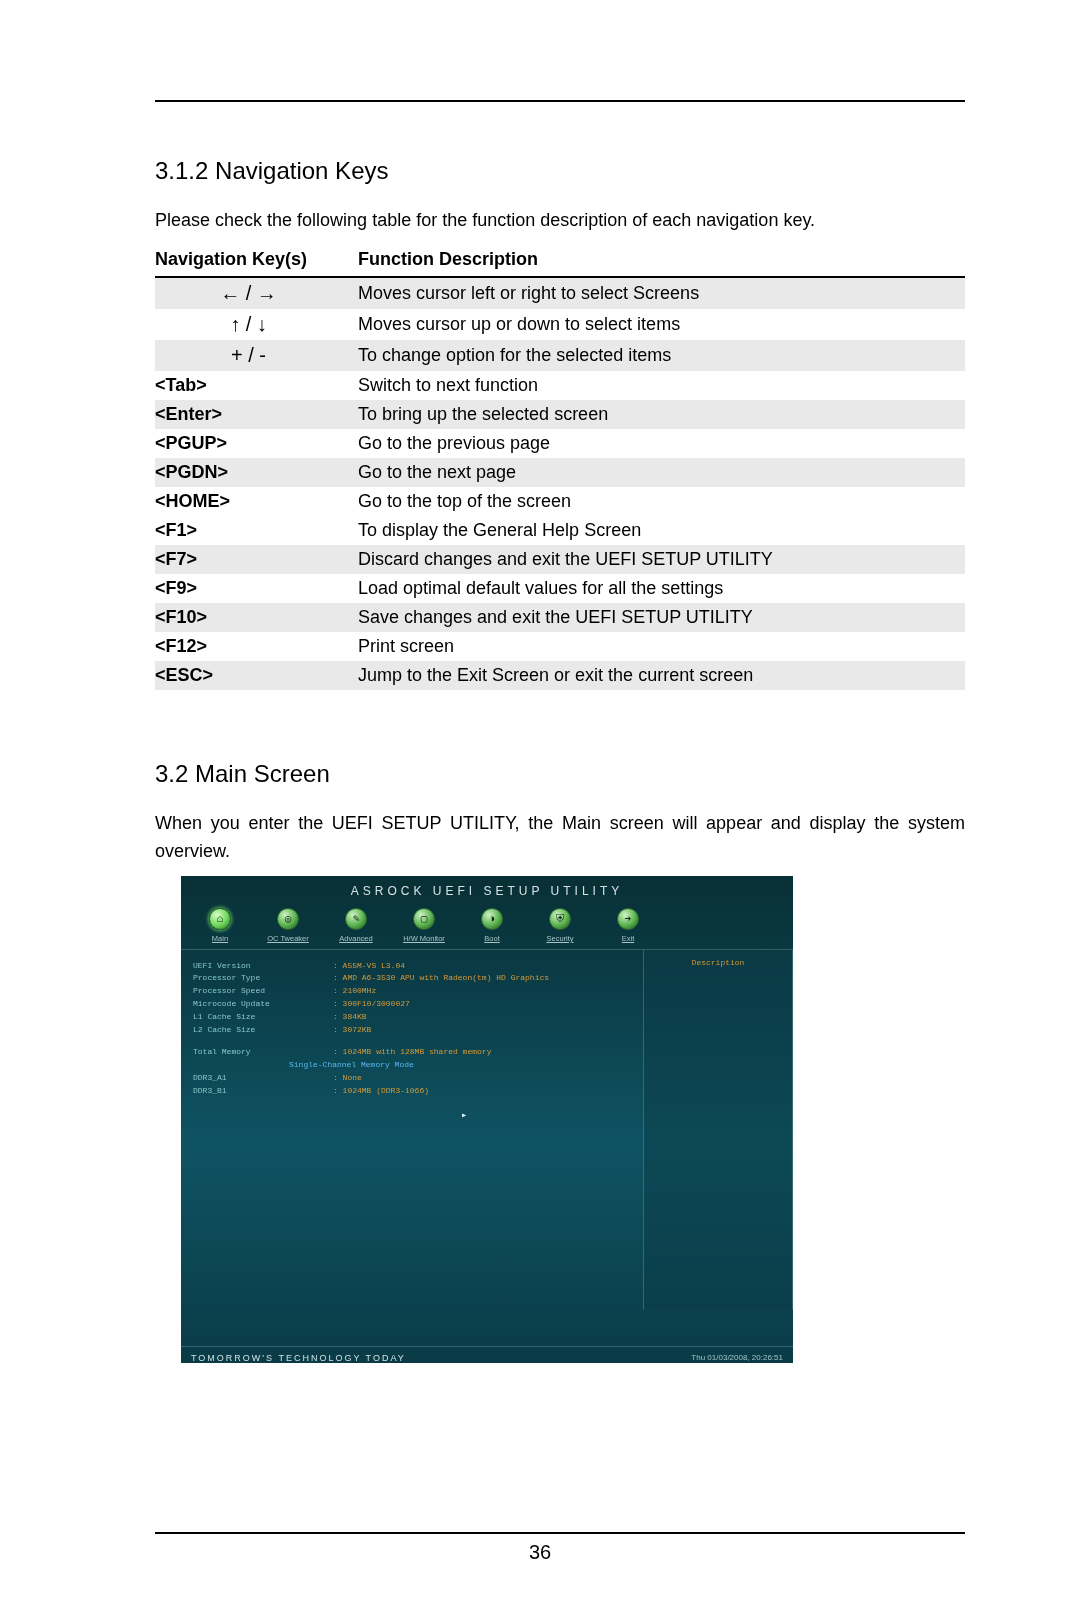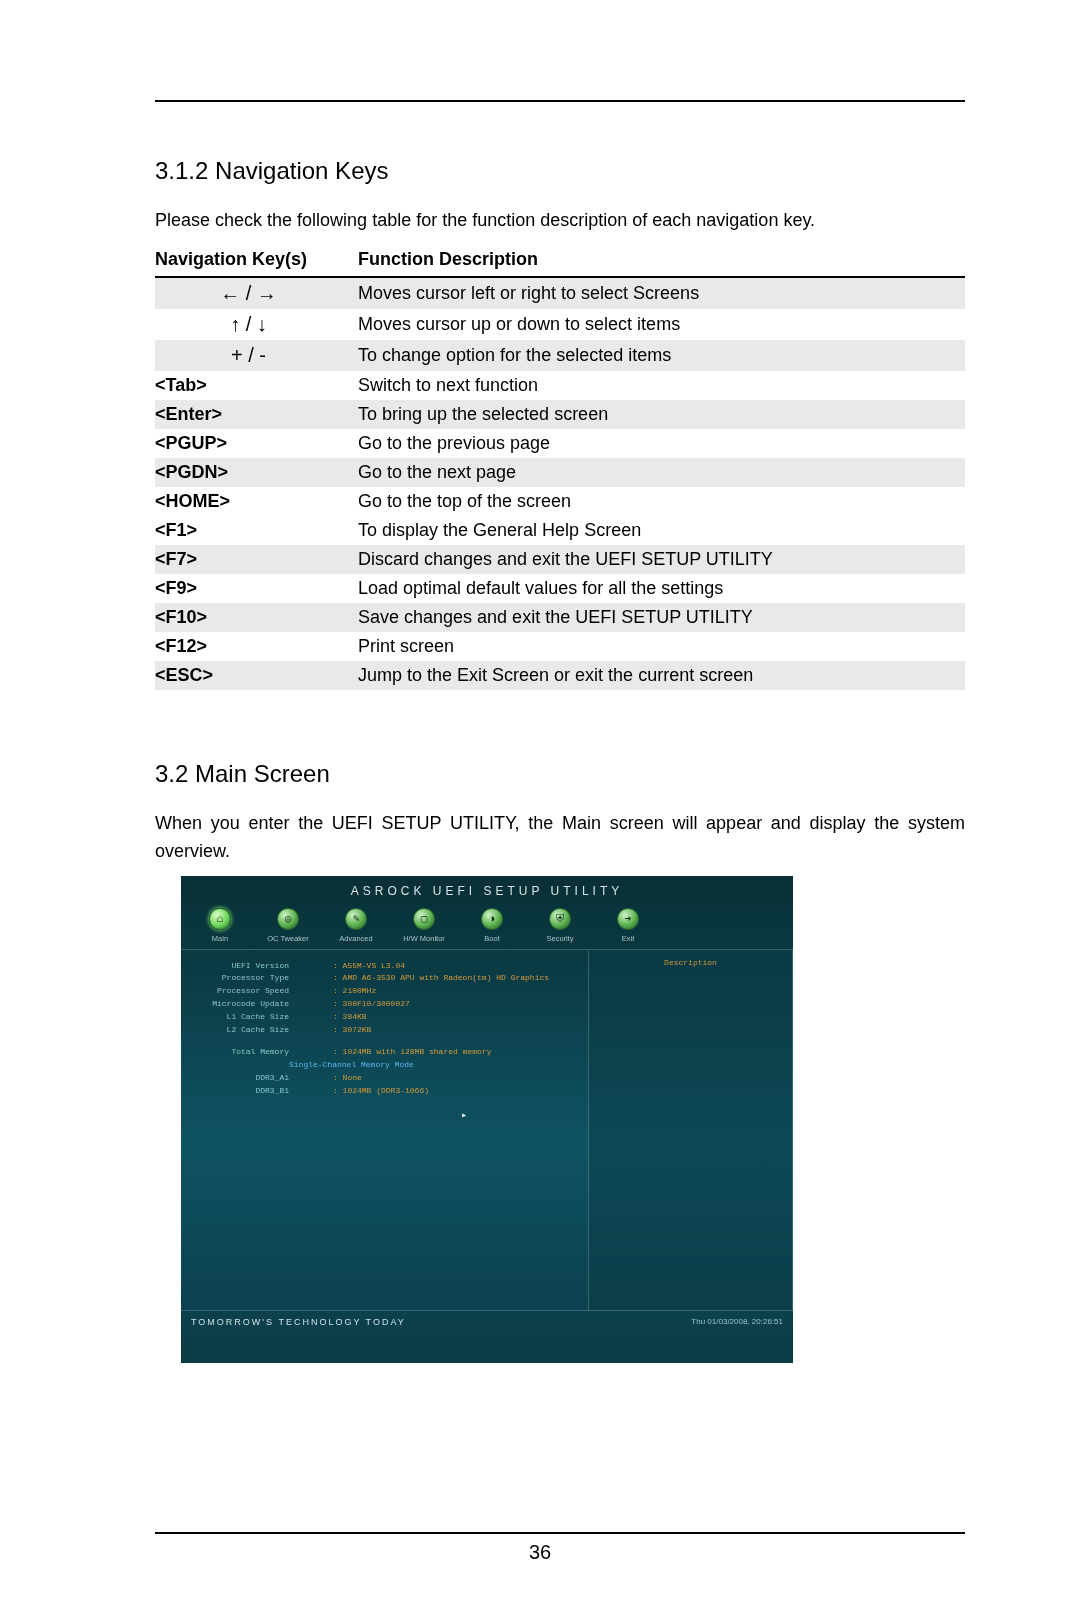--- a/index.html
+++ b/index.html
@@ -84,44 +84,45 @@
     background: radial-gradient(circle at 35% 30%, #cef2c4 0%, #59b24e 55%, #1c4b1d 100%);
     border: 1px solid #2c6e2c;
     margin-bottom: 4px;
     display:flex;align-items:center;justify-content:center;
     font-size:11px;color:#0a280a;
   }
   .uefi-tab.active .ic {
     background: radial-gradient(circle at 35% 30%, #d8ffc6 0%, #6ed65a 55%, #236c22 100%);
     box-shadow: 0 0 4px #8bff6f;
   }
-  .uefi-tab .lbl { font-size: 7.5px; color:#a7c4c5; font-family: Arial, sans-serif; }
+  .uefi-tab .lbl { font-size: 7.5px; color:#a7c4c5; font-family: Arial, sans-serif; text-decoration: underline; }
   .uefi-body { display:flex; height: 360px; }
   .uefi-left {
     flex: 1; padding: 10px 12px;
-    font-size: 8px; color:#aee0e2; line-height: 1.6; text-align: right;
+    font-size: 8px; color:#aee0e2; line-height: 1.6;
   }
   .uefi-left .row { display:flex; }
   .uefi-left .k { width: 96px; color:#88c7c9; }
   .uefi-left .v { color:#d59a3a;margin-left:44px; }
   .uefi-left .blue { color:#59b7f0; }
   .uefi-right {
-    width: 205px;
+    width: 150px;
     border-left: 1px solid rgba(180,220,220,.25);
     border-right: 1px solid rgba(180,220,220,.25);
     padding: 8px;
     background: rgba(10,60,70,.45);
   }
   .uefi-right .hd { color:#d59a3a; text-align:center; font-size:8px; }
   .uefi-footer {
     position: relative;
     border-top: 1px solid rgba(180,220,220,.25);
     display:flex; justify-content:space-between; align-items:center;
     padding: 6px 10px;
     font-family: Arial, sans-serif;
+    margin-top: 36px;
   }
   .uefi-footer .ft1 { font-size:9px; letter-spacing:2px; color:#cfe3e4; }
   .uefi-footer .ft2 { font-size:8px; color:#9fc4c6; }
   .cursor {
     position: absolute;
     left: 280px; top: 232px;
     font-size: 10px; color:#e8f5f5;
   }
 
   .bottom-rule {

